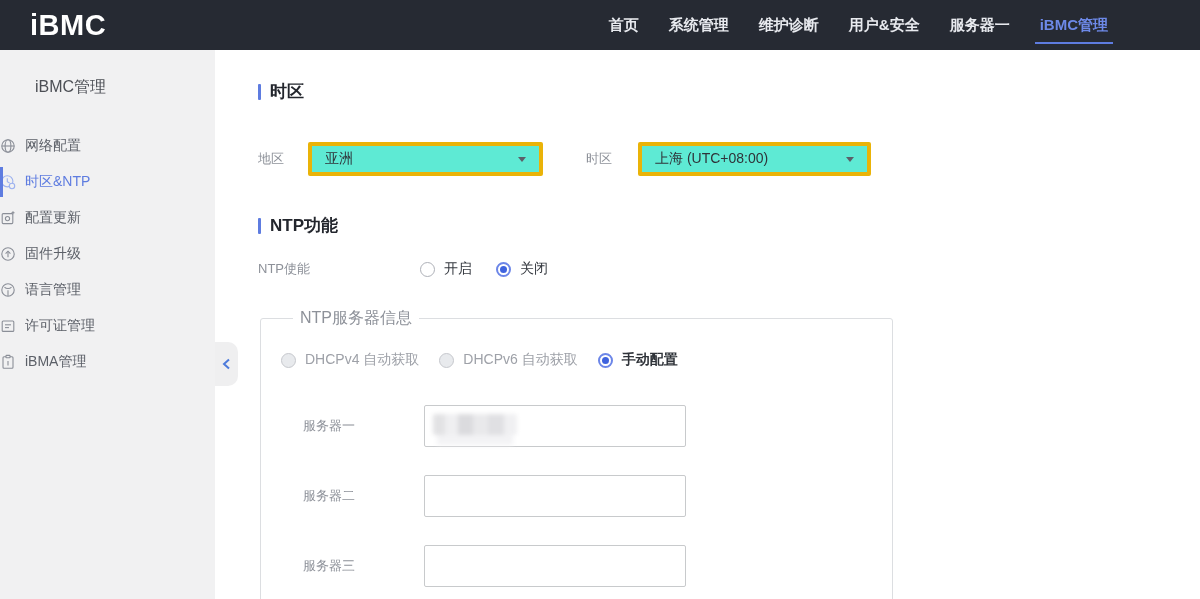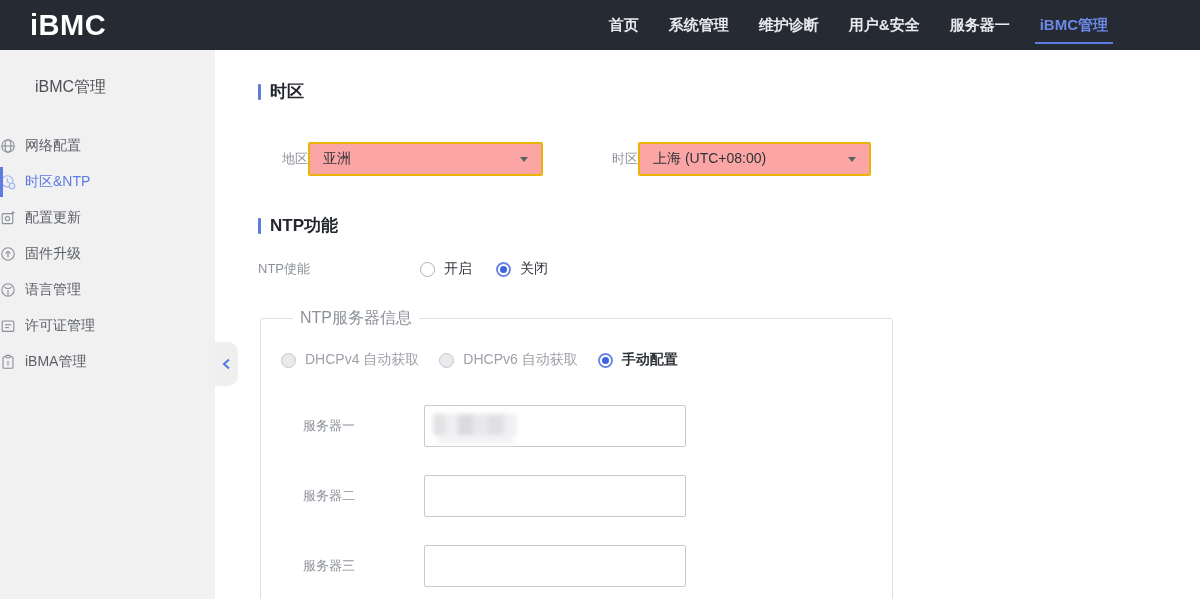--- a/index.html
+++ b/index.html
@@ -31,25 +31,25 @@
   .collapse-tab { position:absolute; right:-23px; top:292px; width:23px; height:44px;
                   background:#efeff0; border-radius:0 10px 10px 0; display:flex;
                   align-items:center; justify-content:center; cursor:pointer; color:#4d7bdb; }
 
   
   .content { flex:1; background:#fff; padding:30px 0 1px 43px; }
   .section-header { display:flex; align-items:center; gap:9px; }
   .accent-bar { width:3px; height:16px; background:#5e7ce0; border-radius:1px; }
   .section-title { font-size:17px; font-weight:700; color:#23262d; }
 
-  .tz-row { margin-top:39px; display:flex; align-items:center;text-align:right; }
+  .tz-row { margin-top:39px; display:flex; align-items:center; }
   .field-label { color:#8d9199; font-size:13px; }
   .lbl-region { width:50px; }
   .lbl-tz { width:52px; margin-left:43px; }
-  .select-box { height:34px; border:2px solid #eab308; border-radius:2px; background:#fca5a5;
+  .select-box { height:34px; border:4px solid #eab308; border-radius:2px; background:#5eead4;
                 display:flex; align-items:center; justify-content:space-between;
                 padding:0 13px; font-size:14px; color:#2f3339; cursor:pointer; }
   .sel-region { width:235px; }
   .sel-tz { width:233px; }
   .caret { width:0; height:0; border-left:4.5px solid transparent; border-right:4.5px solid transparent;
            border-top:5.5px solid #5b6069; margin-left:8px; }
 
   .ntp-header { margin-top:38px; }
   .enable-row { margin-top:23px; display:flex; align-items:center; }
   .lbl-enable { width:162px; }

